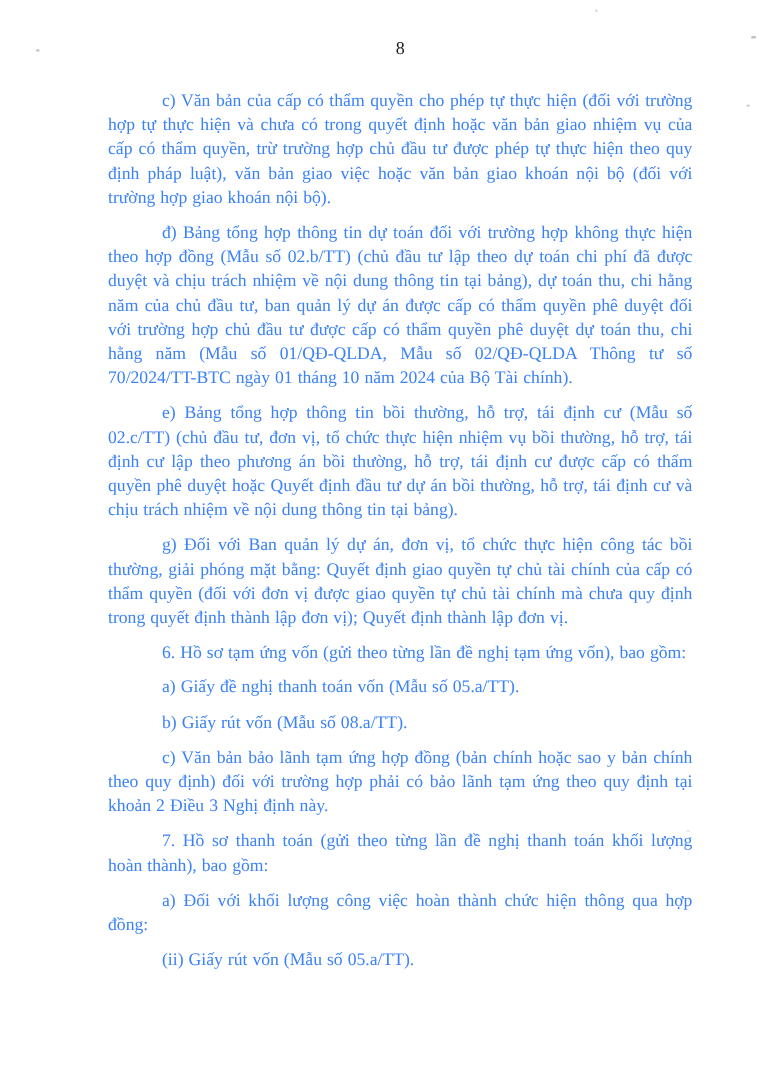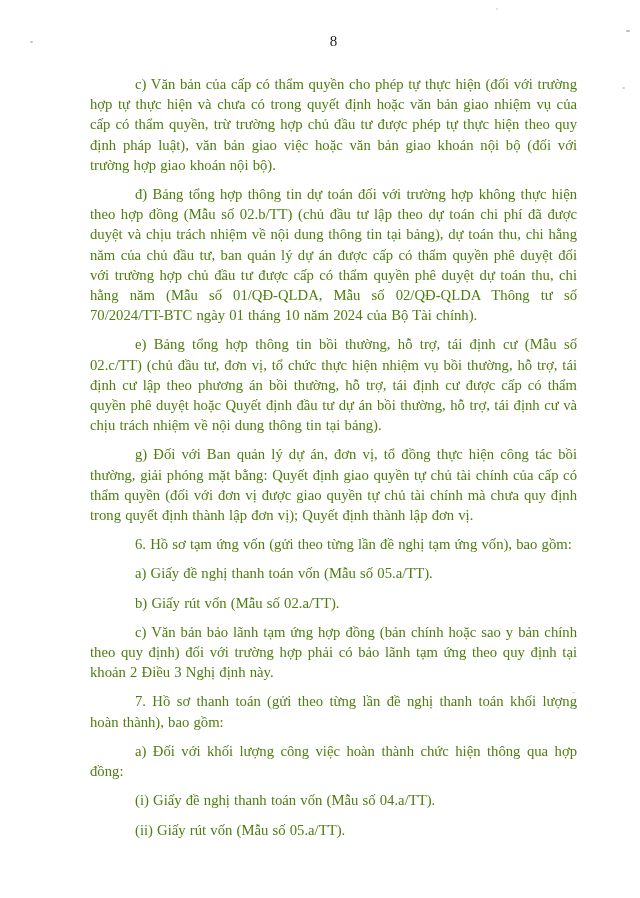--- a/index.html
+++ b/index.html
@@ -32,21 +32,21 @@
     left: 90px;
     width: 487px;
   }
   .content p {
     margin: 0 0 9px 0;
     font-size: 14.7px;
     line-height: 20.2px;
     text-align: justify;
     text-indent: 45px;
     word-spacing: 0.5px;
-    color: #4d7c0f;
+    color: #3b82f6;
   }
   
   .speck {
     position: absolute;
     background: #8a8a8a;
     border-radius: 50%;
     opacity: 0.55;
   }
   .speck.s1 { left: 30px;  top: 41px;  width: 3px; height: 2px; }
   .speck.s2 { left: 626px; top: 30px;  width: 4px; height: 2px; border-radius: 1px; }
@@ -58,28 +58,27 @@
 <body>
 
 <div class="sheet">
 
   <div class="page-number">8</div>
 
   <div class="content">
     <p>c) Văn bản của cấp có thẩm quyền cho phép tự thực hiện (đối với trường hợp tự thực hiện và chưa có trong quyết định hoặc văn bản giao nhiệm vụ của cấp có thẩm quyền, trừ trường hợp chủ đầu tư được phép tự thực hiện theo quy định pháp luật), văn bản giao việc hoặc văn bản giao khoán nội bộ (đối với trường hợp giao khoán nội bộ).</p>
     <p>đ) Bảng tổng hợp thông tin dự toán đối với trường hợp không thực hiện theo hợp đồng (Mẫu số 02.b/TT) (chủ đầu tư lập theo dự toán chi phí đã được duyệt và chịu trách nhiệm về nội dung thông tin tại bảng), dự toán thu, chi hằng năm của chủ đầu tư, ban quản lý dự án được cấp có thẩm quyền phê duyệt đối với trường hợp chủ đầu tư được cấp có thẩm quyền phê duyệt dự toán thu, chi hằng năm (Mẫu số 01/QĐ-QLDA, Mẫu số 02/QĐ-QLDA Thông tư số 70/2024/TT-BTC ngày 01 tháng 10 năm 2024 của Bộ Tài chính).</p>
     <p>e) Bảng tổng hợp thông tin bồi thường, hỗ trợ, tái định cư (Mẫu số 02.c/TT) (chủ đầu tư, đơn vị, tổ chức thực hiện nhiệm vụ bồi thường, hỗ trợ, tái định cư lập theo phương án bồi thường, hỗ trợ, tái định cư được cấp có thẩm quyền phê duyệt hoặc Quyết định đầu tư dự án bồi thường, hỗ trợ, tái định cư và chịu trách nhiệm về nội dung thông tin tại bảng).</p>
-    <p>g) Đối với Ban quản lý dự án, đơn vị, tổ đồng thực hiện công tác bồi thường, giải phóng mặt bằng: Quyết định giao quyền tự chủ tài chính của cấp có thẩm quyền (đối với đơn vị được giao quyền tự chủ tài chính mà chưa quy định trong quyết định thành lập đơn vị); Quyết định thành lập đơn vị.</p>
+    <p>g) Đối với Ban quản lý dự án, đơn vị, tổ chức thực hiện công tác bồi thường, giải phóng mặt bằng: Quyết định giao quyền tự chủ tài chính của cấp có thẩm quyền (đối với đơn vị được giao quyền tự chủ tài chính mà chưa quy định trong quyết định thành lập đơn vị); Quyết định thành lập đơn vị.</p>
     <p>6. Hồ sơ tạm ứng vốn (gửi theo từng lần đề nghị tạm ứng vốn), bao gồm:</p>
     <p>a) Giấy đề nghị thanh toán vốn (Mẫu số 05.a/TT).</p>
-    <p>b) Giấy rút vốn (Mẫu số 02.a/TT).</p>
+    <p>b) Giấy rút vốn (Mẫu số 08.a/TT).</p>
     <p>c) Văn bản bảo lãnh tạm ứng hợp đồng (bản chính hoặc sao y bản chính theo quy định) đối với trường hợp phải có bảo lãnh tạm ứng theo quy định tại khoản 2 Điều 3 Nghị định này.</p>
     <p>7. Hồ sơ thanh toán (gửi theo từng lần đề nghị thanh toán khối lượng hoàn thành), bao gồm:</p>
     <p>a) Đối với khối lượng công việc hoàn thành chức hiện thông qua hợp đồng:</p>
-    <p>(i) Giấy đề nghị thanh toán vốn (Mẫu số 04.a/TT).</p>
     <p>(ii) Giấy rút vốn (Mẫu số 05.a/TT).</p>
   </div>
 
   <div class="speck s1"></div>
   <div class="speck s2"></div>
   <div class="speck s3"></div>
   <div class="speck s4"></div>
   <div class="speck s5"></div>
 
 </div>

